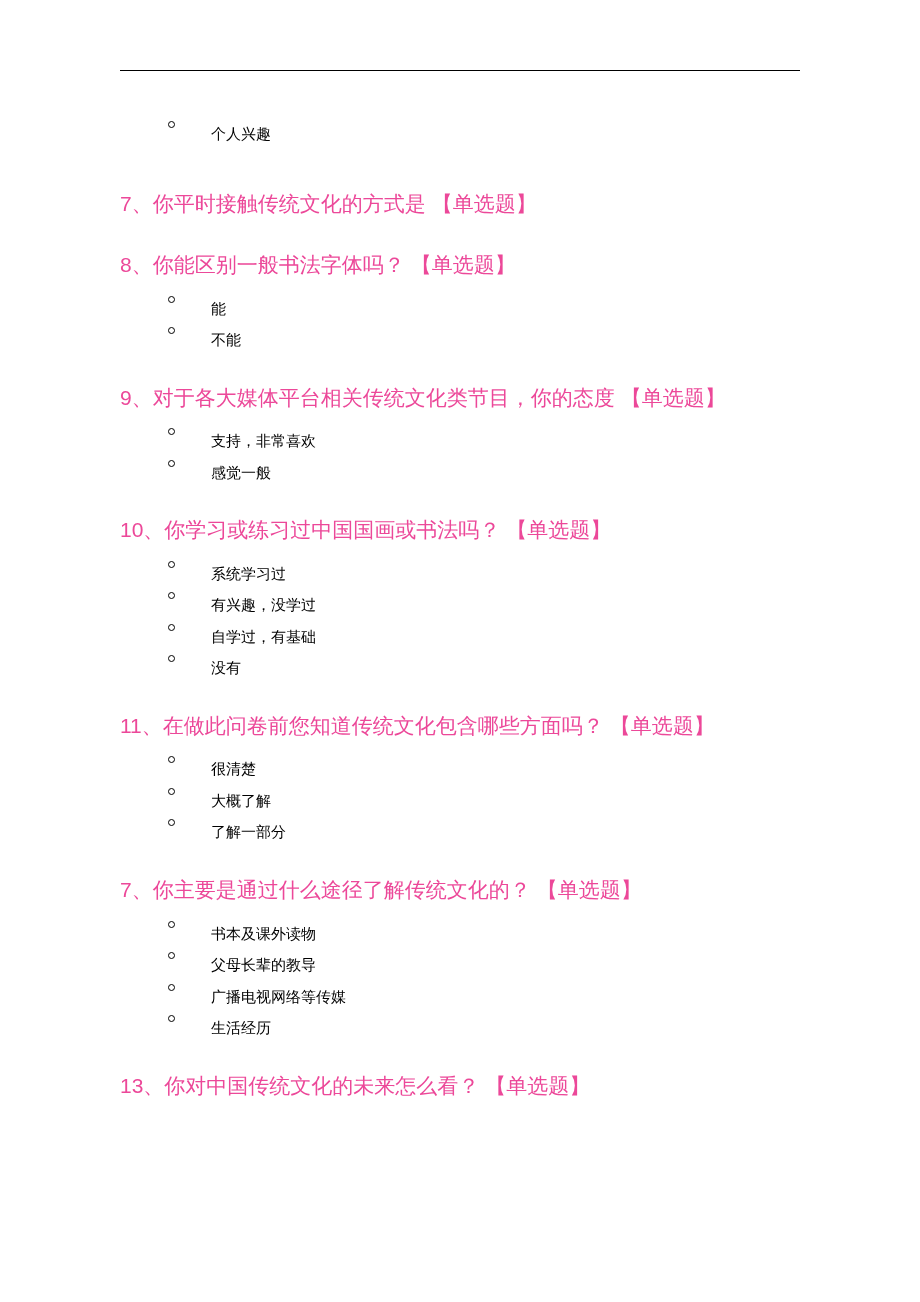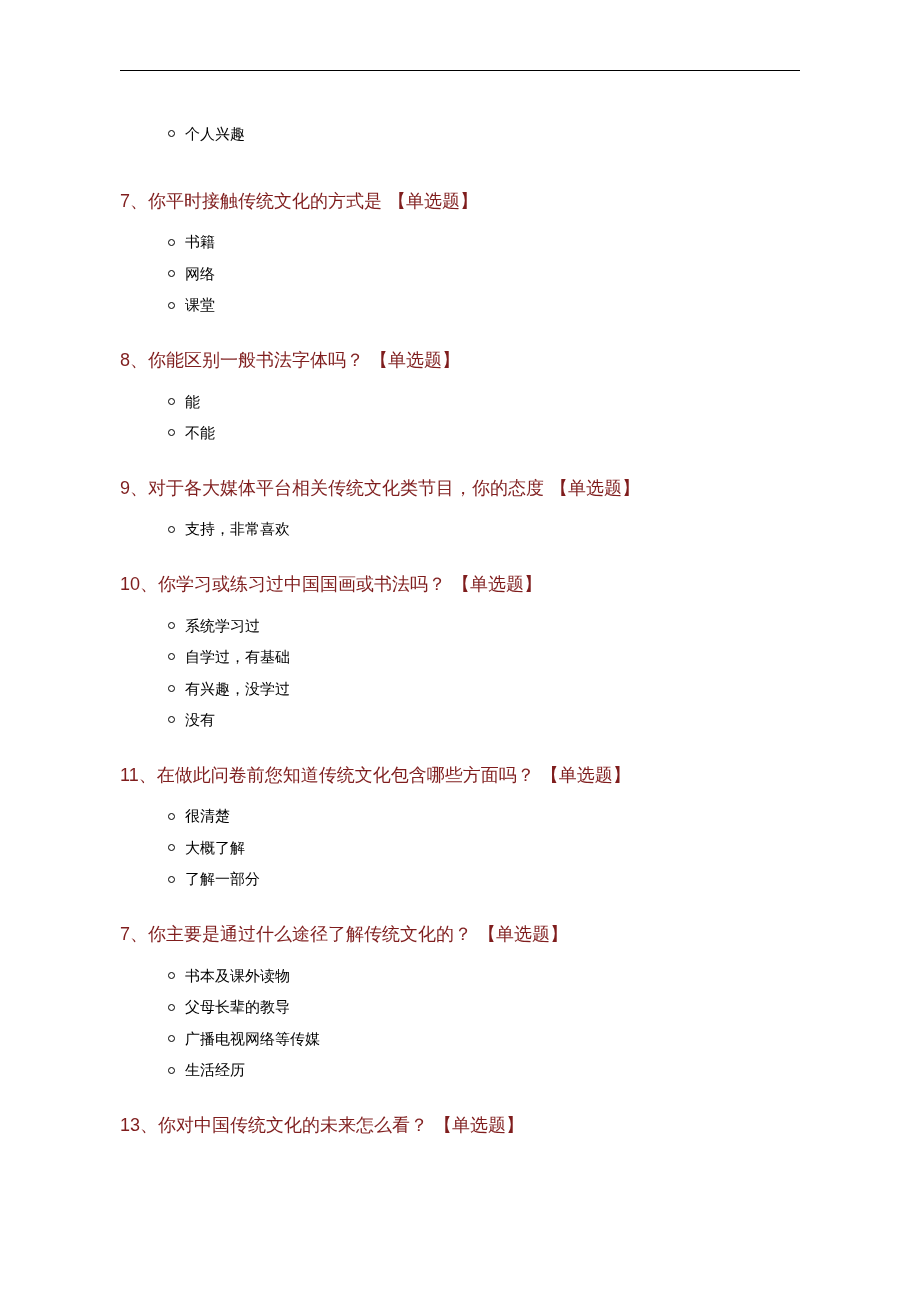--- a/index.html
+++ b/index.html
@@ -22,36 +22,37 @@
       margin-bottom: 50px;
     }
     .question-block {
       margin-bottom: 28px;
     }
     .orphan-option {
       margin-bottom: 40px;
       margin-left: 48px;
     }
     .question-title {
-      font-size: 18px;
-      color: #7f1d1d;
+      font-size: 21px;
+      color: #ec4899;
       margin-bottom: 14px;
       line-height: 1.6;
     }
     .question-type {
       margin-left: 6px;
     }
     .options {
       margin-left: 48px;
     }
     .option-row {
       display: flex;
-      align-items: center;
+      align-items: flex-start;
       margin-bottom: 6px;
       line-height: 1.7;
+      gap: 26px;
     }
     .radio-marker {
       width: 7px;
       height: 7px;
       border: 1.2px solid #000;
       border-radius: 50%;
       margin-right: 10px;
       flex-shrink: 0;
     }
     .option-text {
@@ -68,34 +69,20 @@
   <div class="orphan-option">
     <div class="option-row">
       <span class="radio-marker"></span>
       <span class="option-text">个人兴趣</span>
     </div>
   </div>
 
   <div id="questions-container">
       <div class="question-block">
         <div class="question-title"><span>7、</span><span>你平时接触传统文化的方式是</span><span class="question-type">【单选题】</span></div>
-        <div class="options">
-          <div class="option-row">
-            <span class="radio-marker"></span>
-            <span class="option-text">书籍</span>
-          </div>
-          <div class="option-row">
-            <span class="radio-marker"></span>
-            <span class="option-text">网络</span>
-          </div>
-          <div class="option-row">
-            <span class="radio-marker"></span>
-            <span class="option-text">课堂</span>
-          </div>
-        </div>
       </div>
       <div class="question-block">
         <div class="question-title"><span>8、</span><span>你能区别一般书法字体吗？</span><span class="question-type">【单选题】</span></div>
         <div class="options">
           <div class="option-row">
             <span class="radio-marker"></span>
             <span class="option-text">能</span>
           </div>
           <div class="option-row">
             <span class="radio-marker"></span>
@@ -103,36 +90,40 @@
           </div>
         </div>
       </div>
       <div class="question-block">
         <div class="question-title"><span>9、</span><span>对于各大媒体平台相关传统文化类节目，你的态度</span><span class="question-type">【单选题】</span></div>
         <div class="options">
           <div class="option-row">
             <span class="radio-marker"></span>
             <span class="option-text">支持，非常喜欢</span>
           </div>
+          <div class="option-row">
+            <span class="radio-marker"></span>
+            <span class="option-text">感觉一般</span>
+          </div>
         </div>
       </div>
       <div class="question-block">
         <div class="question-title"><span>10、</span><span>你学习或练习过中国国画或书法吗？</span><span class="question-type">【单选题】</span></div>
         <div class="options">
           <div class="option-row">
             <span class="radio-marker"></span>
             <span class="option-text">系统学习过</span>
           </div>
           <div class="option-row">
             <span class="radio-marker"></span>
-            <span class="option-text">自学过，有基础</span>
+            <span class="option-text">有兴趣，没学过</span>
           </div>
           <div class="option-row">
             <span class="radio-marker"></span>
-            <span class="option-text">有兴趣，没学过</span>
+            <span class="option-text">自学过，有基础</span>
           </div>
           <div class="option-row">
             <span class="radio-marker"></span>
             <span class="option-text">没有</span>
           </div>
         </div>
       </div>
       <div class="question-block">
         <div class="question-title"><span>11、</span><span>在做此问卷前您知道传统文化包含哪些方面吗？</span><span class="question-type">【单选题】</span></div>
         <div class="options">

